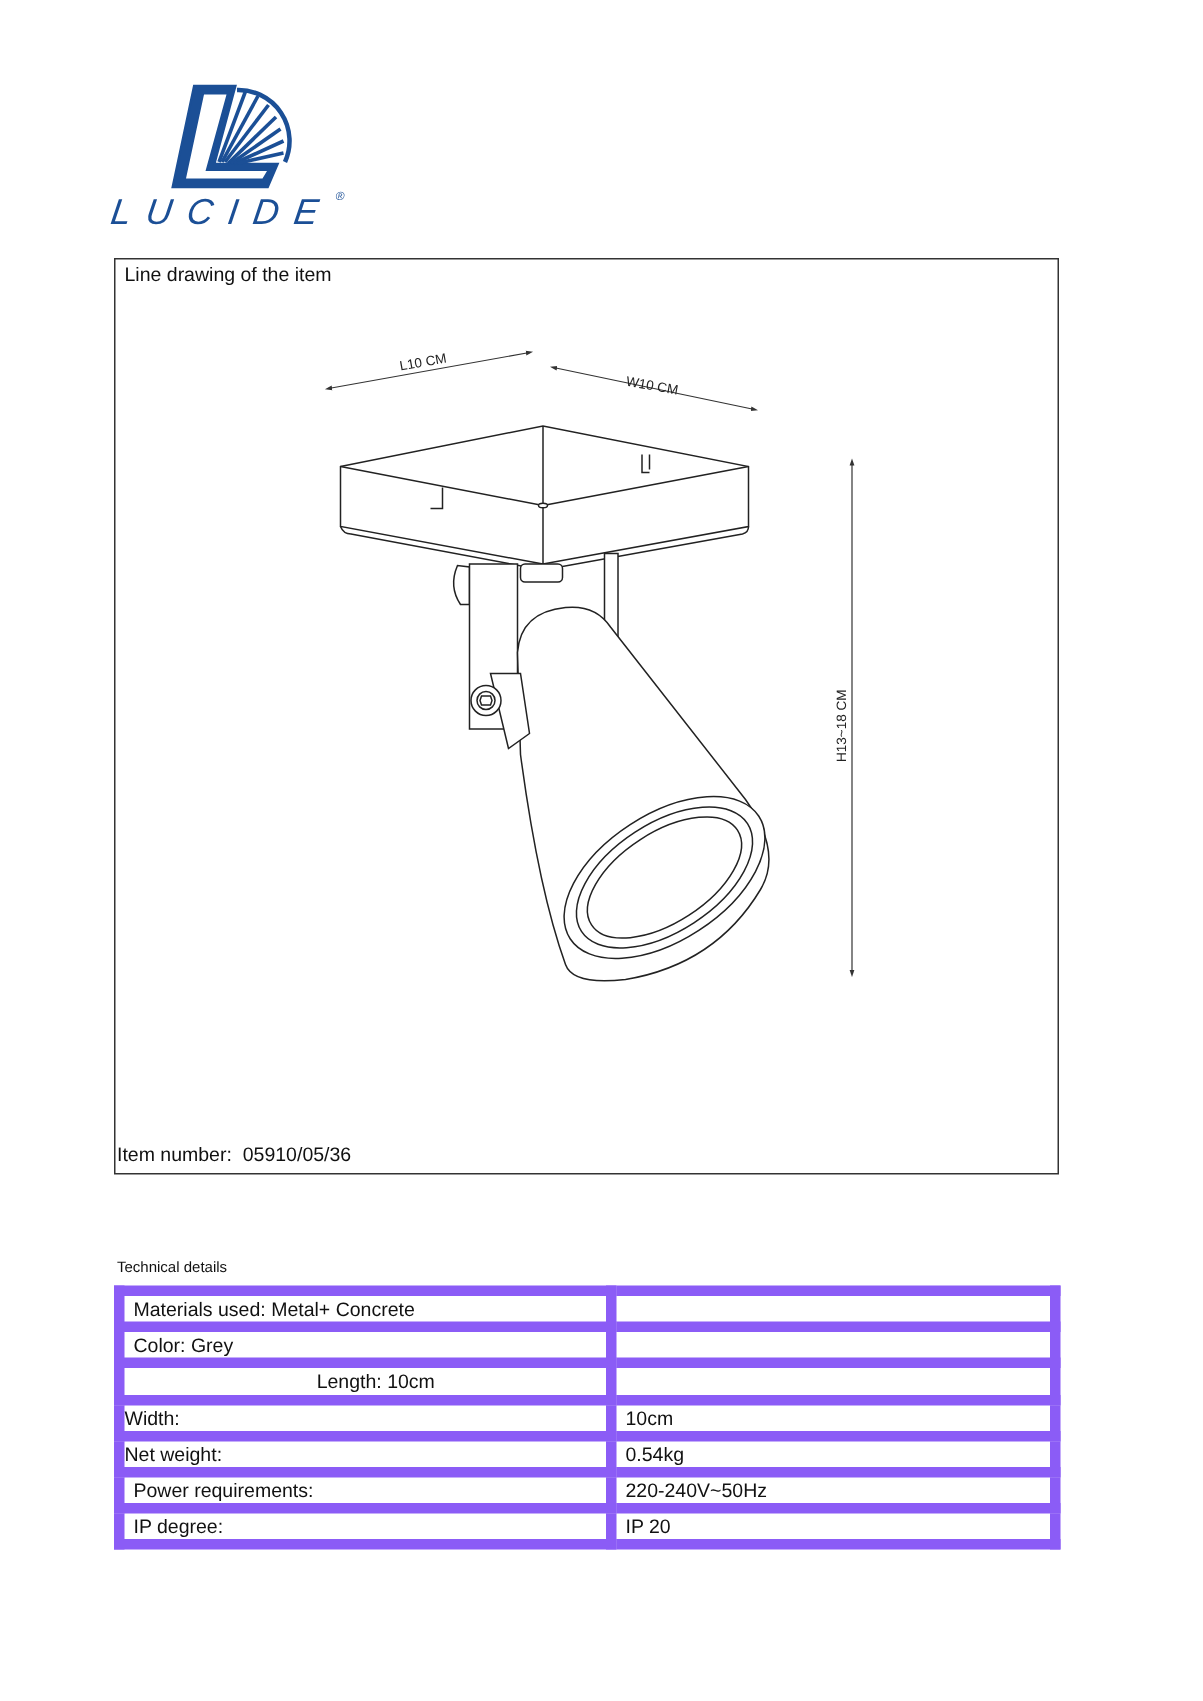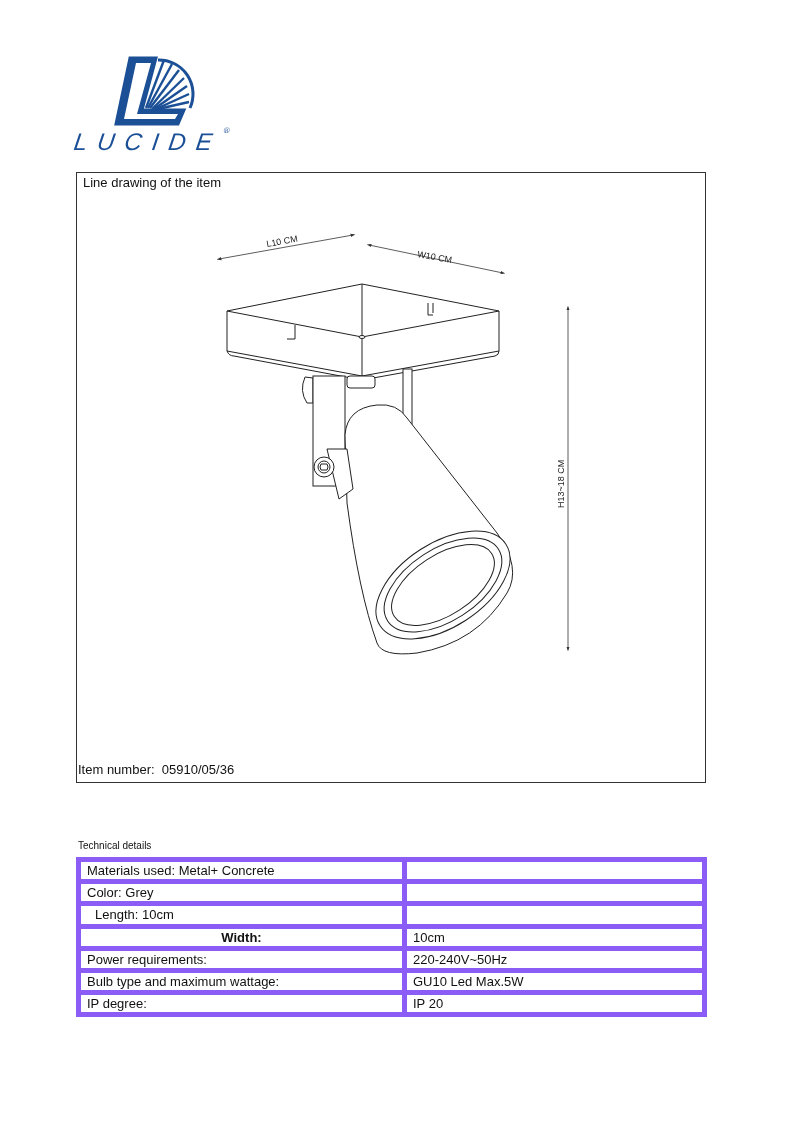--- a/index.html
+++ b/index.html
@@ -6,25 +6,25 @@
   body{width:802px;height:1134px;position:relative;font-family:"Liberation Sans",sans-serif;color:#111;overflow:hidden;}
   .logo{position:absolute;left:72px;top:52px;width:150px;height:110px;}
   .logo-word{position:absolute;left:74px;top:128px;font-family:"Liberation Sans",sans-serif;font-style:italic;font-size:24px;letter-spacing:10px;color:#1b4f96;font-weight:normal;transform:skewX(-8deg);}
   .logo-word sup{font-size:8px;letter-spacing:0;vertical-align:top;position:relative;top:-2px;}
   .drawing-box{position:absolute;left:76px;top:172px;width:630px;height:611px;border:1px solid #333;box-sizing:border-box;padding-left:48px;}
   .drawing-title{position:absolute;left:6px;top:2px;font-size:13px;}
   .drawing-svg{position:absolute;left:0;top:0;}
   .item-number{position:absolute;left:78px;top:762px;font-size:13px;}
   .tech-title{position:absolute;left:78px;top:840px;font-size:10px;}
   table.specs{position:absolute;left:76px;top:857px;width:631px;border-collapse:collapse;font-size:13px;}
-  table.specs td{border:5px solid #8b5cf6;height:17.2px;padding:0 0 0 6px;line-height:17px;white-space:nowrap;}
+  table.specs td{border:7px solid #8b5cf6;height:17.2px;padding:0 0 0 6px;line-height:17px;white-space:nowrap;}
   table.specs td.c1{width:307px;}
   table.specs tr.inner td{border-top:4px solid #0c4a6e;}
-  .indent{padding-left:14px !important;}
-  .center{text-align:center;padding-left:0 !important;font-weight:bold;}
+  .indent{padding-left:14px !important;text-align:center;}
+  .center{text-align:left;padding-left:0 !important;}
 </style>
 </head>
 <body>
 
 <svg class="logo" viewBox="0 0 150 110" width="150" height="110">
   <g fill="none" stroke="#1b4f96" stroke-width="3">
     <polygon points="58,6 84,6 70,58 112,58 106,72 44,72 "></polygon>
     <polygon points="62,12 78,12 64,64 100,64 " stroke-width="0"></polygon>
   </g>
   <polygon points="58,6 84,6 70,58 112,58 106,72 44,72" fill="#1b4f96"></polygon>
@@ -109,25 +109,25 @@
       </tr>
   <tr class="inner">
         <td class="c1 indent">Length:  10cm</td>
         <td></td>
       </tr>
   <tr>
         <td class="c1 center">Width:</td>
         <td>10cm</td>
       </tr>
   <tr>
+        <td class="c1 center">Net weight:</td>
+        <td>0.54kg</td>
+      </tr>
+  <tr>
         <td class="c1">Power requirements:</td>
         <td>220-240V~50Hz</td>
-      </tr>
-  <tr>
-        <td class="c1">Bulb type and maximum wattage:</td>
-        <td>GU10 Led Max.5W</td>
       </tr>
   <tr>
         <td class="c1">IP degree:</td>
         <td>IP 20</td>
       </tr>
 </tbody>
   </table>
 
 </body></html>

